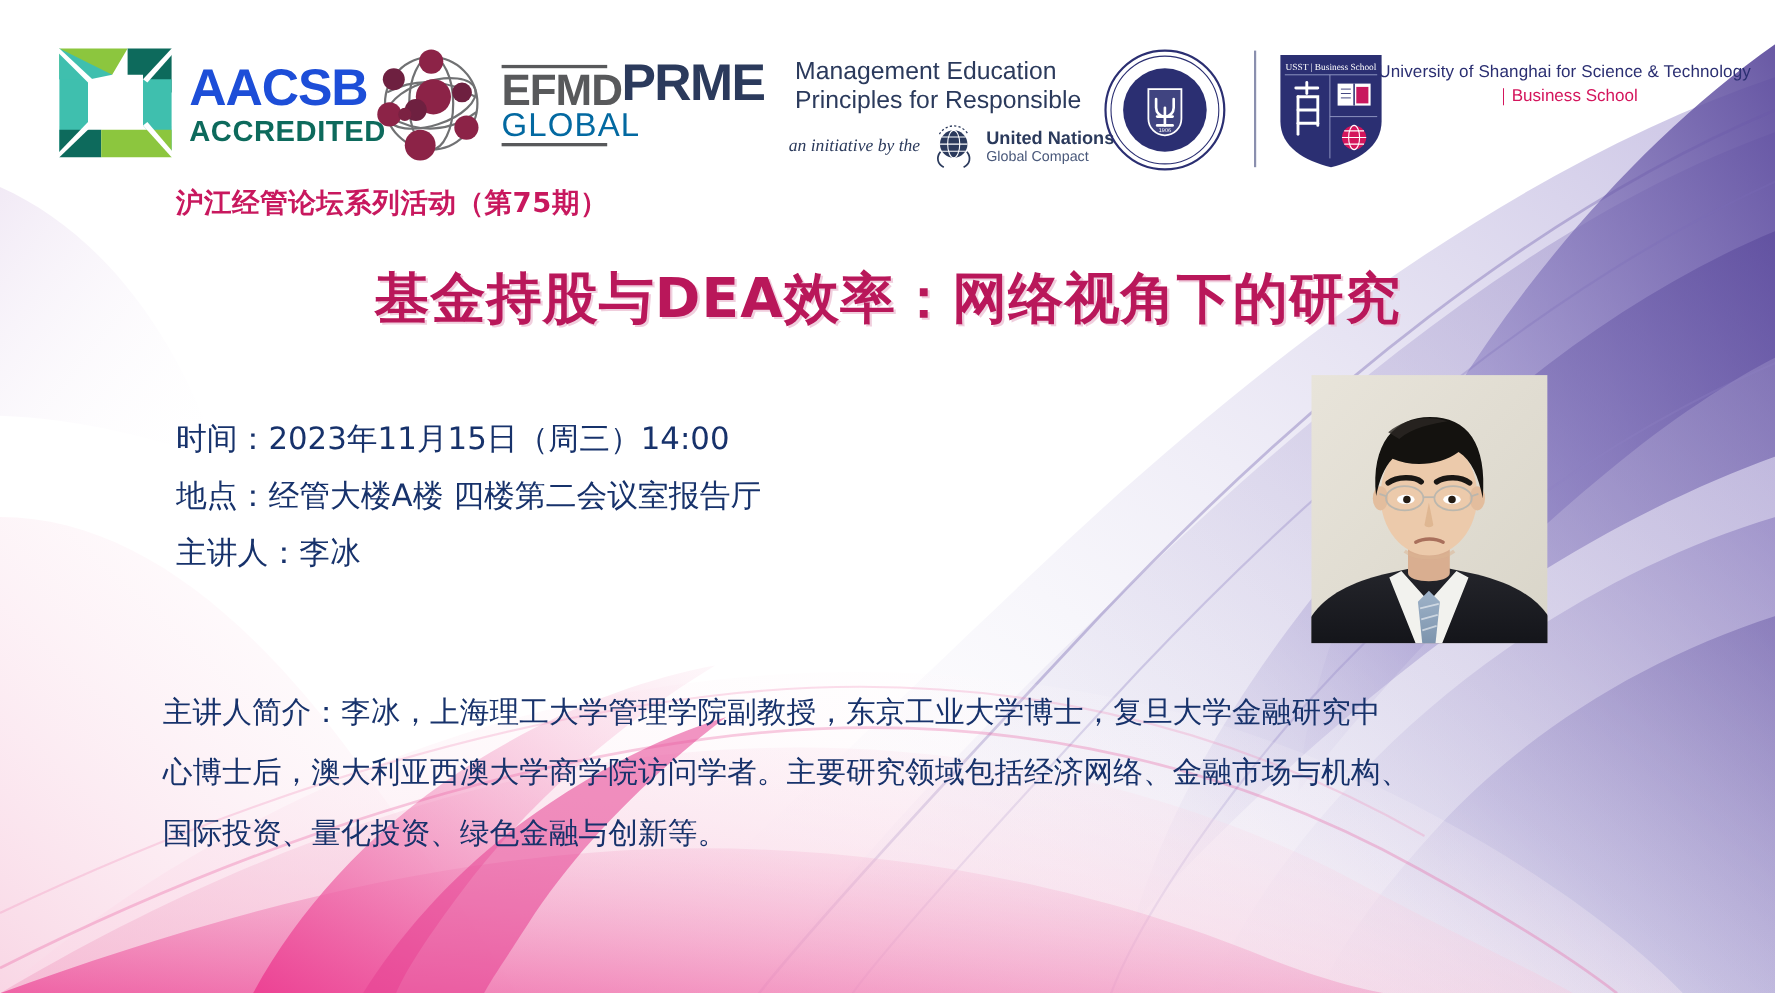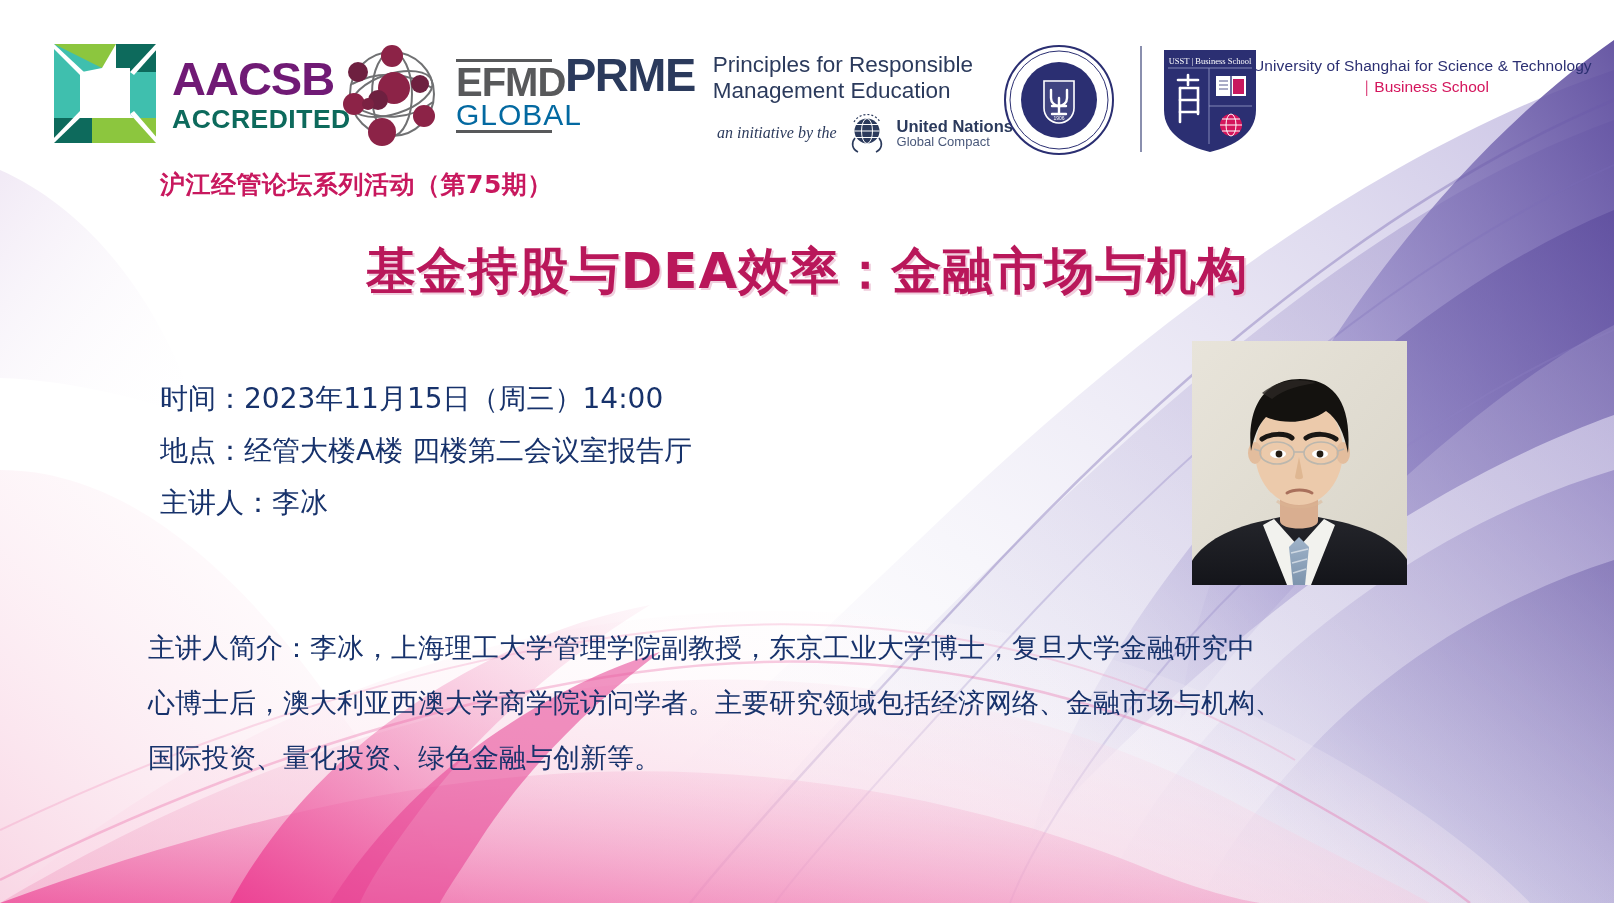--- a/index.html
+++ b/index.html
@@ -13,34 +13,34 @@
   
   .bg-waves{position:absolute;left:0;top:0;width:1614px;height:903px;z-index:0;}
 
   
   .header{position:absolute;left:0;top:0;width:1614px;height:165px;z-index:5;}
 
   
   .aacsb{position:absolute;left:52px;top:42px;display:flex;align-items:center;gap:14px;}
   .aacsb-mark{position:relative;width:106px;height:103px;}
   .aacsb-txt{display:flex;flex-direction:column;line-height:1;}
-  .aacsb-1{font-size:47px;font-weight:bold;color:#701a75;letter-spacing:-1px;}
+  .aacsb-1{font-size:47px;font-weight:bold;color:#1d4ed8;letter-spacing:-1px;}
   .aacsb-2{font-size:26.5px;font-weight:bold;color:#0d6a5c;letter-spacing:.5px;margin-top:4px;}
 
   
   .efmd{position:absolute;left:338px;top:40px;display:flex;align-items:center;gap:10px;}
   .efmd-mark{width:108px;height:108px;position:relative;}
   .efmd-txt{display:flex;flex-direction:column;line-height:1;padding-top:4px;}
   .efmd-rule{width:96px;height:3px;background:#58595b;}
   .efmd-1{font-size:40px;font-weight:bold;color:#58595b;letter-spacing:-1px;}
   .efmd-2{font-size:30px;color:#0369a1;letter-spacing:1px;margin-top:-2px;}
 
   
   .prme{position:absolute;left:565px;top:52px;}
-  .prme-row{display:flex;align-items:flex-start;gap:18px;}
+  .prme-row{display:flex;align-items:flex-start;gap:28px;}
   .prme-word{font-size:47px;font-weight:bold;color:#2b3a5c;letter-spacing:-1.5px;line-height:.96;}
   .prme-tag{font-size:22.5px;color:#2b3a5c;line-height:1.16;font-weight:400;}
   .prme-sub{display:flex;align-items:center;gap:9px;margin-top:8px;margin-left:152px;}
   .prme-init{font-family:Liberation Serif, serif;font-style:italic;font-size:16px;color:#2b3a5c;}
   .un-mark{width:42px;height:42px;position:relative;}
   .un-txt{line-height:1.12;}
   .un-1{font-size:16.5px;font-weight:bold;color:#2b3a5c;}
   .un-2{font-size:13px;color:#49587a;}
 
   
@@ -197,22 +197,22 @@
         <div class="efmd-1">EFMD</div>
         <div class="efmd-2">GLOBAL</div>
         <div class="efmd-rule"></div>
       </div>
     </div>
 
     <div class="prme">
       <div class="prme-row">
         <div class="prme-word">PRME</div>
         <div class="prme-tag">
+          <div>Management Education</div>
           <div>Principles for Responsible</div>
-          <div>Management Education</div>
         </div>
       </div>
       <div class="prme-sub">
         <span class="prme-init">an initiative by the</span>
         <span class="un-mark">
           <svg viewBox="0 0 42 42" width="42" height="42">
             <circle cx="21" cy="19" r="12.5" fill="#2b3a5c"></circle>
             <g stroke="#ffffff" stroke-width="1" fill="none">
               <ellipse cx="21" cy="19" rx="5.5" ry="12.5"></ellipse>
               <line x1="8.5" y1="19" x2="33.5" y2="19"></line>
@@ -290,21 +290,21 @@
     </div>
 
     <div class="usst-name">
       <div class="en-line">University of Shanghai for Science &amp; Technology</div>
       <div class="bs-line">｜Business School</div>
     </div>
   </div>
 
   <div class="series">沪江经管论坛系列活动（第75期）</div>
 
-  <div class="title">基金持股与DEA效率：金融市场与机构</div>
+  <div class="title">基金持股与DEA效率：网络视角下的研究</div>
 
   <div class="details">
     <div class="det-line">时间：2023年11月15日（周三）14:00</div>
     <div class="det-line">地点：经管大楼A楼 四楼第二会议室报告厅</div>
     <div class="det-line">主讲人：李冰</div>
   </div>
 
   <div class="photo">
     <svg viewBox="0 0 215 244" width="215" height="244">
       <defs>

